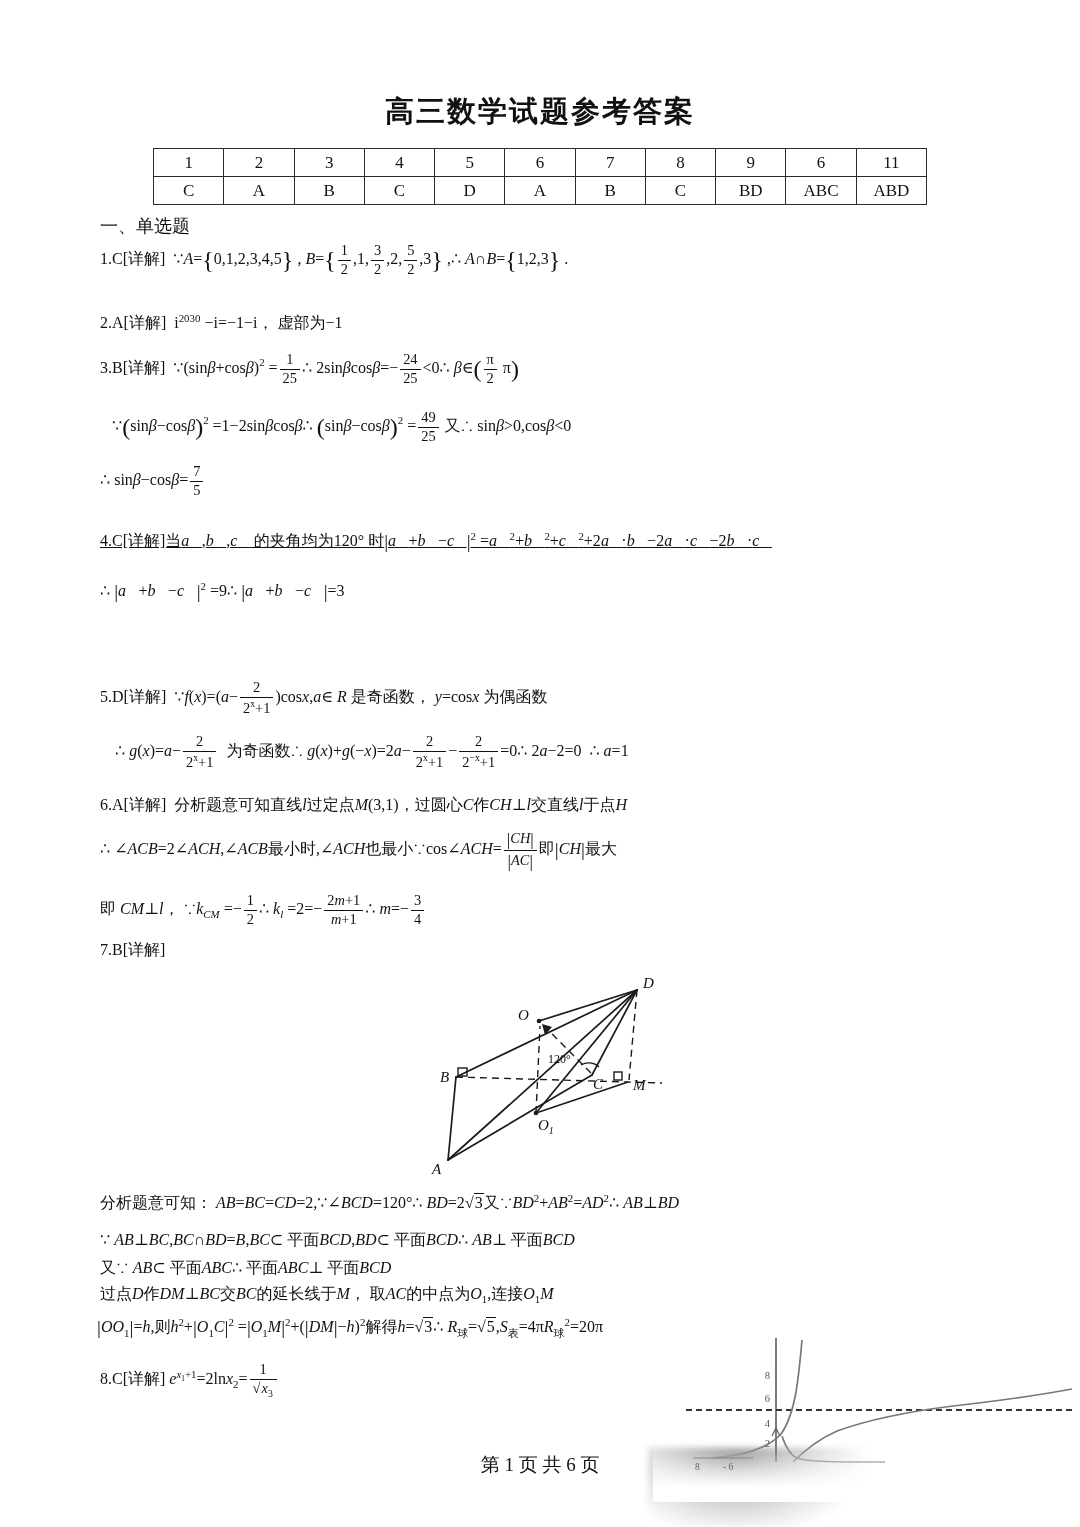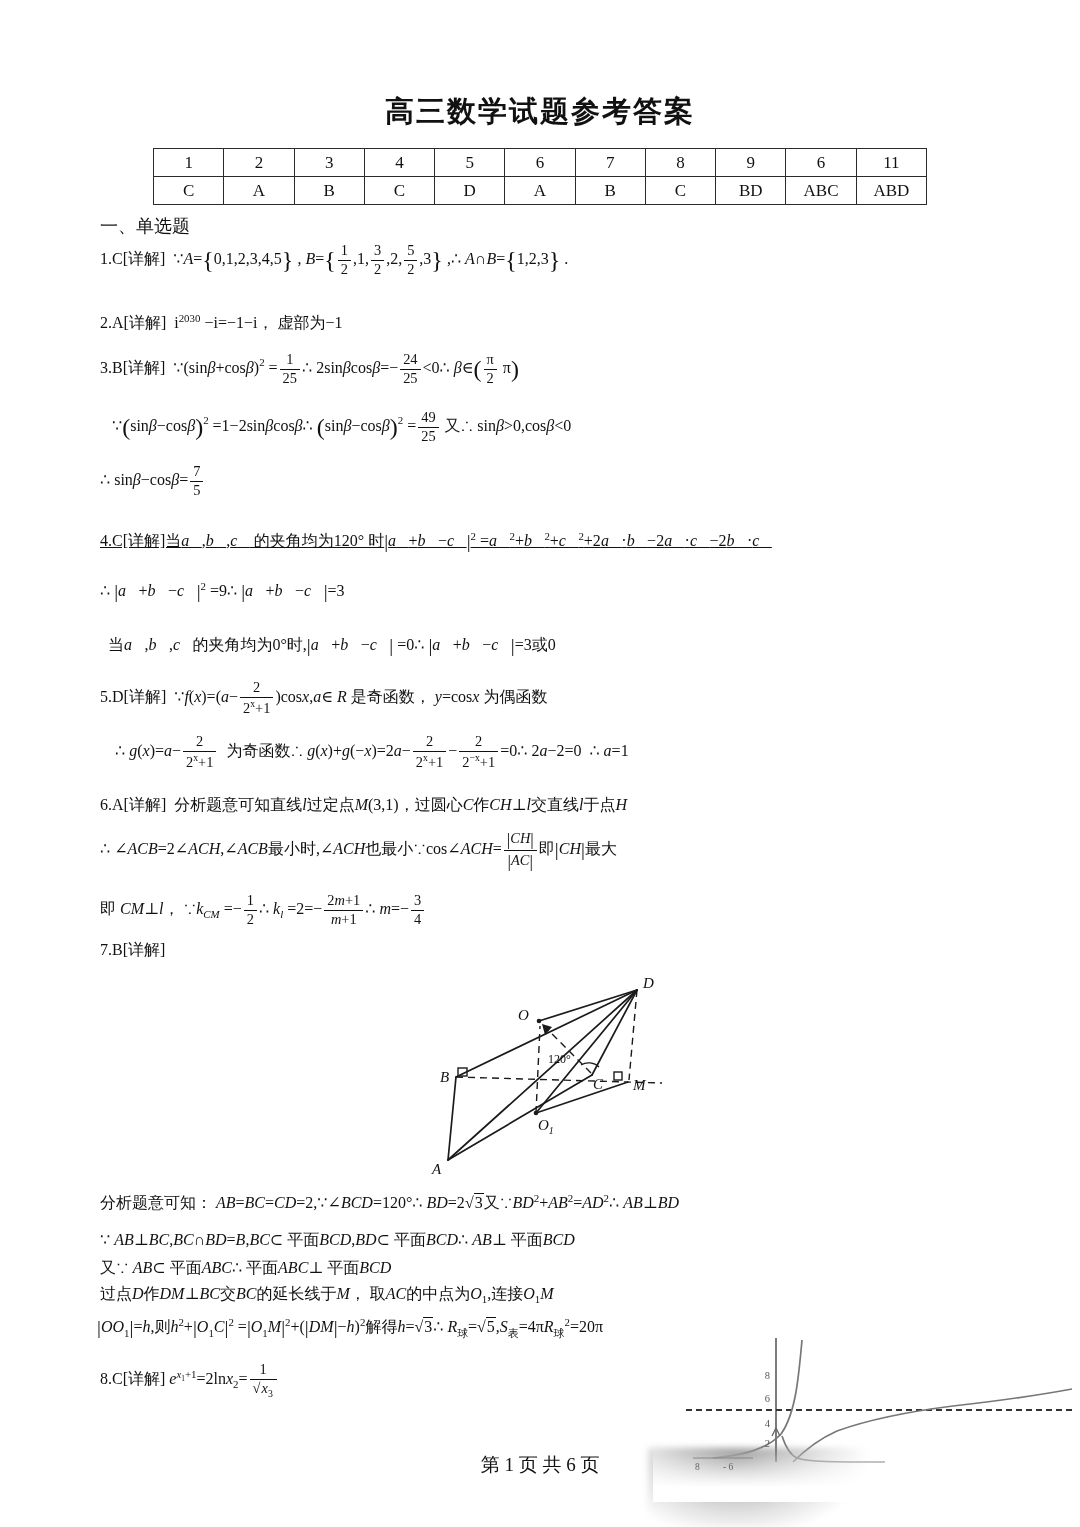--- a/index.html
+++ b/index.html
@@ -68,21 +68,20 @@
 
   <div class="section">一、单选题</div>
 
   <div class="line" style="left:100px;top:243px;">1.C[详解]&nbsp;&nbsp;∵<i>A</i>=<span class="b">{</span>0,1,2,3,4,5<span class="b">}</span> , <i>B</i>=<span class="b">{</span><span class="frac"><span class="n">1</span><span class="d">2</span></span>,1,<span class="frac"><span class="n">3</span><span class="d">2</span></span>,2,<span class="frac"><span class="n">5</span><span class="d">2</span></span>,3<span class="b">}</span> ,∴ <i>A</i>∩<i>B</i>=<span class="b">{</span>1,2,3<span class="b">}</span> .</div>
   <div class="line" style="left:100px;top:312px;">2.A[详解]&nbsp; i<sup>2030</sup> −i=−1−i， 虚部为−1</div>
   <div class="line" style="left:100px;top:352px;">3.B[详解]&nbsp; ∵(sin<i>β</i>+cos<i>β</i>)<sup>2</sup> =<span class="frac"><span class="n">1</span><span class="d">25</span></span>∴ 2sin<i>β</i>cos<i>β</i>=−<span class="frac"><span class="n">24</span><span class="d">25</span></span>&lt;0∴ <i>β</i>∈<span class="b">(</span><span class="frac"><span class="n">π</span><span class="d">2</span></span> π<span class="b">)</span></div>
   <div class="line" style="left:112px;top:410px;">∵<span class="b">(</span>sin<i>β</i>−cos<i>β</i><span class="b">)</span><sup>2</sup> =1−2sin<i>β</i>cos<i>β</i>∴ <span class="b">(</span>sin<i>β</i>−cos<i>β</i><span class="b">)</span><sup>2</sup> =<span class="frac"><span class="n">49</span><span class="d">25</span></span> 又∴ sin<i>β</i>&gt;0,cos<i>β</i>&lt;0</div>
   <div class="line" style="left:100px;top:464px;">∴ sin<i>β</i>−cos<i>β</i>=<span class="frac"><span class="n">7</span><span class="d">5</span></span></div>
   <div class="line" style="left:100px;top:530px;text-decoration:underline;">4.C[详解]当<i>a⃗</i>,<i>b⃗</i>,<i>c⃗</i> 的夹角均为120° 时<span class="tl">|</span><i>a⃗</i>+<i>b⃗</i>−<i>c⃗</i><span class="tl">|</span><sup>2</sup> =<i>a⃗</i><sup>2</sup>+<i>b⃗</i><sup>2</sup>+<i>c⃗</i><sup>2</sup>+2<i>a⃗</i>·<i>b⃗</i>−2<i>a⃗</i>·<i>c⃗</i>−2<i>b⃗</i>·<i>c⃗</i></div>
   <div class="line" style="left:100px;top:580px;">∴ <span class="tl">|</span><i>a⃗</i>+<i>b⃗</i>−<i>c⃗</i><span class="tl">|</span><sup>2</sup> =9∴ <span class="tl">|</span><i>a⃗</i>+<i>b⃗</i>−<i>c⃗</i><span class="tl">|</span>=3</div>
-  <div class="line" style="left:108px;top:634px;">当<i>a⃗</i>,<i>b⃗</i>,<i>c⃗</i>的夹角均为0°时,<span class="tl">|</span><i>a⃗</i>+<i>b⃗</i>−<i>c⃗</i><span class="tl">|</span> =0∴ <span class="tl">|</span><i>a⃗</i>+<i>b⃗</i>−<i>c⃗</i><span class="tl">|</span>=3或0</div>
   <div class="line" style="left:100px;top:680px;">5.D[详解]&nbsp; ∵<i>f</i>(<i>x</i>)=(<i>a</i>−<span class="frac"><span class="n">2</span><span class="d">2<sup>x</sup>+1</span></span>)cos<i>x</i>,<i>a</i>∈ <i>R</i> 是奇函数， <i>y</i>=cos<i>x</i> 为偶函数</div>
   <div class="line" style="left:115px;top:734px;">∴ <i>g</i>(<i>x</i>)=<i>a</i>−<span class="frac"><span class="n">2</span><span class="d">2<sup>x</sup>+1</span></span>&nbsp; 为奇函数∴ <i>g</i>(<i>x</i>)+<i>g</i>(−<i>x</i>)=2<i>a</i>−<span class="frac"><span class="n">2</span><span class="d">2<sup>x</sup>+1</span></span>−<span class="frac"><span class="n">2</span><span class="d">2<sup>−x</sup>+1</span></span>=0∴ 2<i>a</i>−2=0 &nbsp;∴ <i>a</i>=1</div>
   <div class="line" style="left:100px;top:795px;">6.A[详解]&nbsp; 分析题意可知直线<i>l</i>过定点<i>M</i>(3,1)，过圆心<i>C</i>作<i>CH</i>⊥<i>l</i>交直线<i>l</i>于点<i>H</i></div>
   <div class="line" style="left:100px;top:830px;">∴ ∠<i>ACB</i>=2∠<i>ACH</i>,∠<i>ACB</i>最小时,∠<i>ACH</i>也最小∵cos∠<i>ACH</i>=<span class="frac"><span class="n"><span class="tl">|</span><i>CH</i><span class="tl">|</span></span><span class="d"><span class="tl">|</span><i>AC</i><span class="tl">|</span></span></span>即<span class="tl">|</span><i>CH</i><span class="tl">|</span>最大</div>
   <div class="line" style="left:100px;top:893px;">即 <i>CM</i>⊥<i>l</i>， ∵<i>k</i><sub><i>CM</i></sub> =−<span class="frac"><span class="n">1</span><span class="d">2</span></span>∴ <i>k</i><sub><i>l</i></sub> =2=−<span class="frac"><span class="n">2<i>m</i>+1</span><span class="d"><i>m</i>+1</span></span>∴ <i>m</i>=−<span class="frac"><span class="n">3</span><span class="d">4</span></span></div>
   <div class="line" style="left:100px;top:940px;">7.B[详解]</div>
   <div class="line" style="left:100px;top:1192px;">分析题意可知： <i>AB</i>=<i>BC</i>=<i>CD</i>=2,∵∠<i>BCD</i>=120°∴ <i>BD</i>=2<span class="rad">√<span class="ov">3</span></span>又∵<i>BD</i><sup>2</sup>+<i>AB</i><sup>2</sup>=<i>AD</i><sup>2</sup>∴ <i>AB</i>⊥<i>BD</i></div>
   <div class="line" style="left:100px;top:1230px;">∵ <i>AB</i>⊥<i>BC</i>,<i>BC</i>∩<i>BD</i>=<i>B</i>,<i>BC</i>⊂ 平面<i>BCD</i>,<i>BD</i>⊂ 平面<i>BCD</i>∴ <i>AB</i>⊥ 平面<i>BCD</i></div>
   <div class="line" style="left:100px;top:1258px;">又∵ <i>AB</i>⊂ 平面<i>ABC</i>∴ 平面<i>ABC</i>⊥ 平面<i>BCD</i></div>
   <div class="line" style="left:100px;top:1284px;">过点<i>D</i>作<i>DM</i>⊥<i>BC</i>交<i>BC</i>的延长线于<i>M</i>， 取<i>AC</i>的中点为<i>O</i><sub>1</sub>,连接<i>O</i><sub>1</sub><i>M</i></div>

